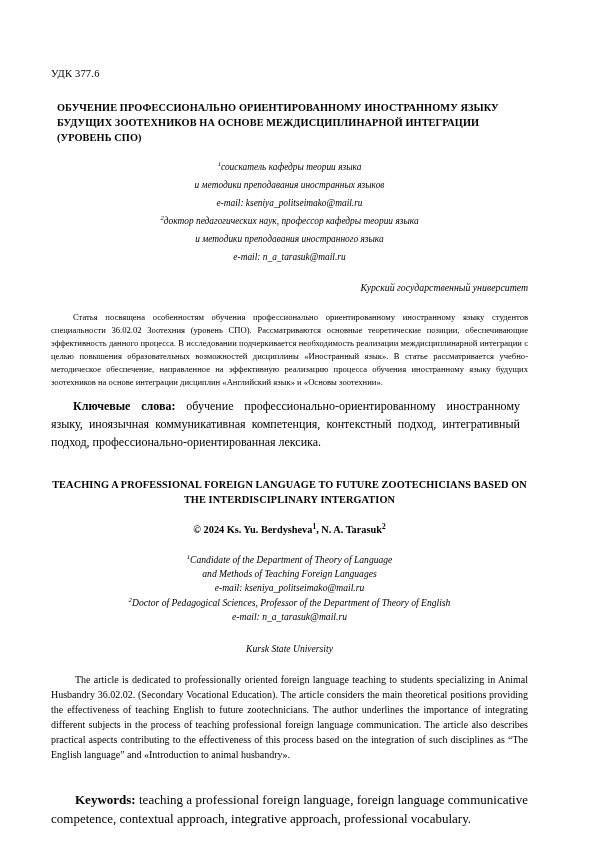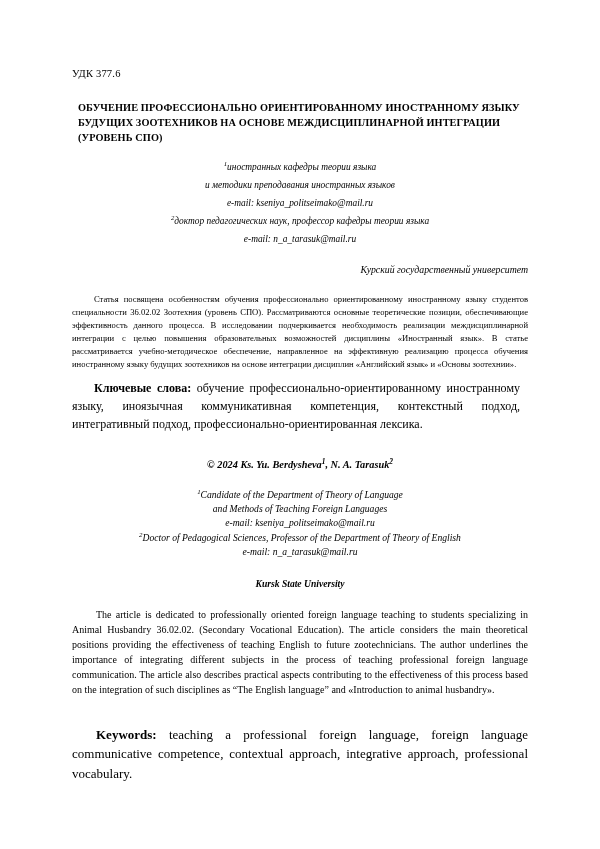--- a/index.html
+++ b/index.html
@@ -11,21 +11,21 @@
   body {
     font-family: "Liberation Serif", serif;
     color: #000000;
   }
   .page {
     position: relative;
     width: 600px;
     height: 849px;
     background: #ffffff;
     box-sizing: border-box;
-    padding: 68px 72px 40px 72px;
+    padding: 68px 72px 40px 51px;
     overflow: hidden;
   }
   .udc {
     font-size: 10.5px;
     margin: 0 0 22px 0;
     letter-spacing: 0.2px;
   }
   .title-ru {
     text-align: left;
     font-weight: bold;
@@ -79,38 +79,36 @@
     font-size: 10.3px;
     line-height: 1.5;
     margin: 0 0 16px 0;
     letter-spacing: 0.1px;
   }
   .authors-en {
     text-align: center;
     font-weight: bold;
     font-size: 10.3px;
     margin: 0 0 18px 0;
-    font-style: italic;
   }
   .affil-en {
     text-align: center;
     font-style: italic;
     font-size: 9.6px;
     line-height: 1.5;
     margin: 0;
   }
   .affil-en-block {
     margin-bottom: 18px;
   }
   .university-en {
     text-align: center;
     font-style: italic;
     font-size: 9.6px;
     margin: 0 0 18px 0;
-    font-weight: bold;
   }
   .abstract-en {
     text-align: justify;
     font-size: 10px;
     line-height: 1.5;
     text-indent: 24px;
     margin: 0 0 28px 0;
   }
   .keywords-en {
     text-align: justify;
@@ -129,33 +127,35 @@
 <body>
 
 <div class="page">
 
   <p class="udc">УДК 377.6</p>
 
   <h1 class="title-ru">ОБУЧЕНИЕ ПРОФЕССИОНАЛЬНО ОРИЕНТИРОВАННОМУ ИНОСТРАННОМУ ЯЗЫКУ БУДУЩИХ ЗООТЕХНИКОВ НА ОСНОВЕ МЕЖДИСЦИПЛИНАРНОЙ ИНТЕГРАЦИИ (УРОВЕНЬ СПО)</h1>
 
 
   <div class="affil-block">
-    <p class="affil"><span class="sup-marker">1</span><span>иностранных кафедры теории языка</span></p>
+    <p class="affil"><span class="sup-marker">1</span><span>соискатель кафедры теории языка</span></p>
     <p class="affil">и методики преподавания иностранных языков</p>
     <p class="affil">e-mail: kseniya_politseimako@mail.ru</p>
     <p class="affil"><span class="sup-marker">2</span><span>доктор педагогических наук, профессор кафедры теории языка</span></p>
+    <p class="affil">и методики преподавания иностранного языка</p>
     <p class="affil">e-mail: n_a_tarasuk@mail.ru</p>
   </div>
 
   <p class="university">Курский государственный университет</p>
 
   <p class="abstract">Статья посвящена особенностям обучения профессионально ориентированному иностранному языку студентов специальности 36.02.02 Зоотехния (уровень СПО). Рассматриваются основные теоретические позиции, обеспечивающие эффективность данного процесса. В исследовании подчеркивается необходимость реализации междисциплинарной интеграции с целью повышения образовательных возможностей дисциплины «Иностранный язык». В статье рассматривается учебно-методическое обеспечение, направленное на эффективную реализацию процесса обучения иностранному языку будущих зоотехников на основе интеграции дисциплин «Английский язык» и «Основы зоотехнии».</p>
 
   <p class="keywords"><span class="kw-label">Ключевые слова:</span><span> обучение профессионально-ориентированному иностранному языку, иноязычная коммуникативная компетенция, контекстный подход, интегративный подход, профессионально-ориентированная лексика.</span></p>
 
+  <h2 class="title-en">TEACHING A PROFESSIONAL FOREIGN LANGUAGE TO FUTURE ZOOTECHICIANS BASED ON THE INTERDISCIPLINARY INTERGATION</h2>
 
   <p class="authors-en"><span>© 2024 Ks. Yu. Berdysheva</span><span class="sup-marker">1</span><span>, N. A. Tarasuk</span><span class="sup-marker">2</span></p>
 
   <div class="affil-en-block">
     <p class="affil-en"><span class="sup-marker">1</span><span>Candidate of the Department of Theory of Language</span></p>
     <p class="affil-en">and Methods of Teaching Foreign Languages</p>
     <p class="affil-en">e-mail: kseniya_politseimako@mail.ru</p>
     <p class="affil-en"><span class="sup-marker">2</span><span>Doctor of Pedagogical Sciences, Professor of the Department of Theory of English</span></p>
     <p class="affil-en">e-mail: n_a_tarasuk@mail.ru</p>
   </div>

